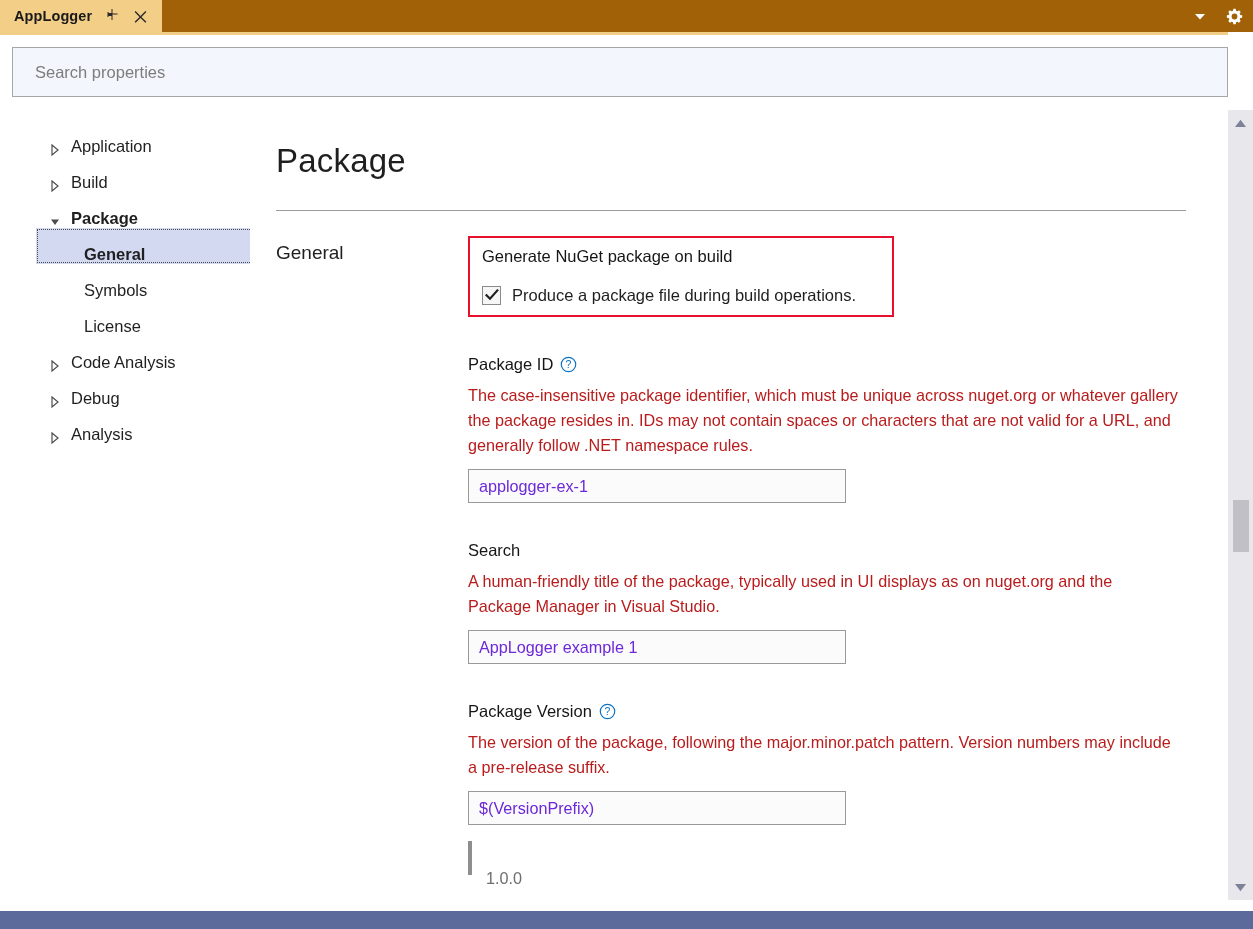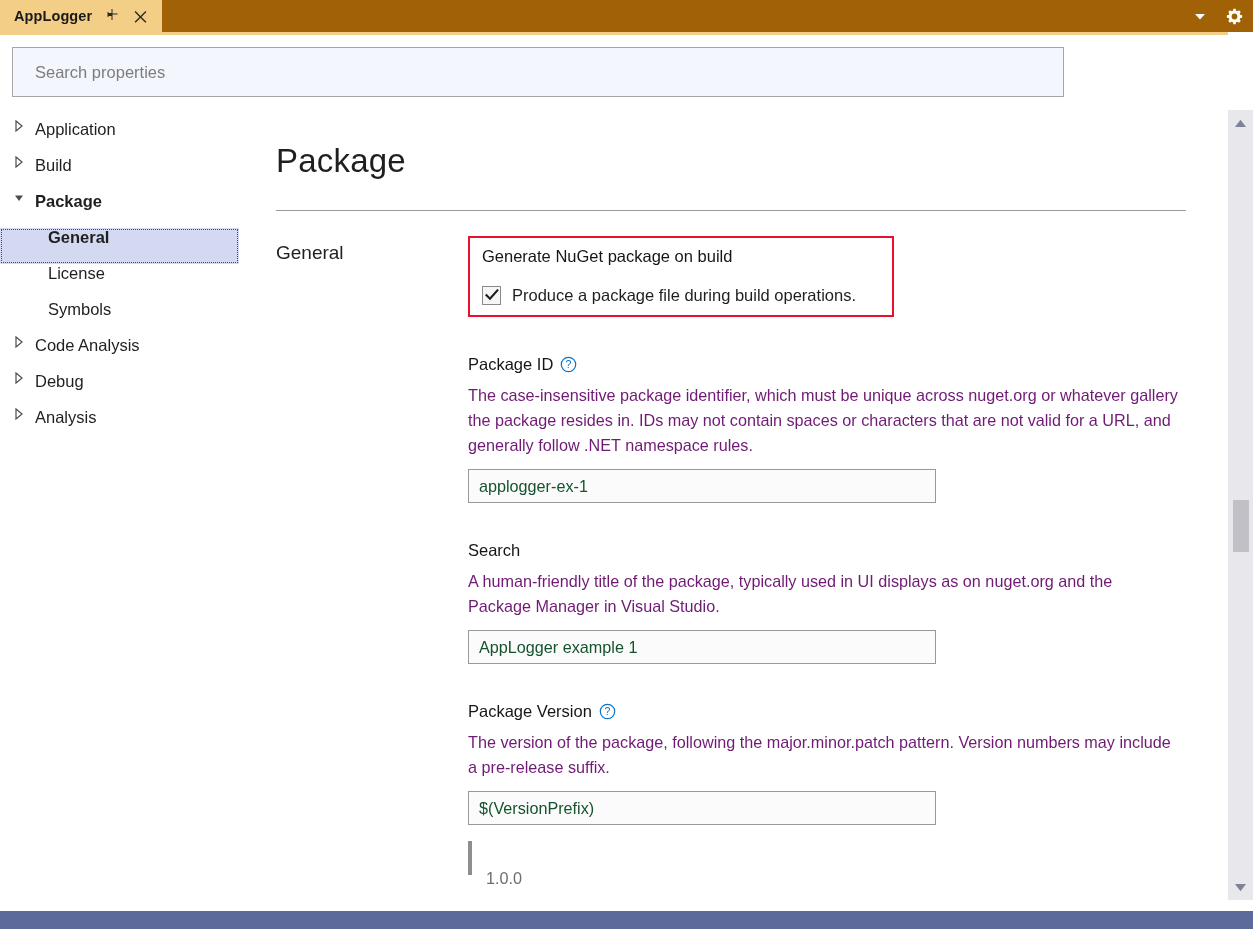--- a/index.html
+++ b/index.html
@@ -62,21 +62,21 @@
   }
   .tb-btn {
     display: inline-flex; align-items: center; justify-content: center;
     width: 18px; height: 18px;
     color: #ffffff; cursor: pointer;
   }
 
   
   .search-wrap {
     position: absolute; left: 12px; top: 47px;
-    width: 1052px; height: 50px;
+    width: 1216px; height: 50px;
     background: #f3f6fc;
     border: 1px solid #a6a6a6;
     display: flex; align-items: center;
   }
   .search-input {
     width: 100%; height: 100%;
     border: 0; outline: none;
     background: transparent;
     padding: 0 22px;
     font-family: "Liberation Sans", sans-serif;
@@ -87,27 +87,28 @@
 
   
   .sidebar {
     position: absolute; left: 0; top: 110px;
     width: 250px; height: 790px;
     background: #ffffff;
     padding-top: 10px;
   }
   .nav-item {
     position: relative;
-    display: flex; align-items: flex-start;
+    display: flex; align-items: flex-end;
     height: 36px;
     cursor: pointer;
     padding-left: 14px;
     font-size: 16.5px;
     color: #1f1f1f;
     white-space: nowrap;
+    margin-left: 36px;
   }
   .nav-item .caret {
     width: 16px; min-width: 16px;
     display: inline-flex; align-items: center; justify-content: flex-start;
     color: #4d4d4d;
     margin-right: 5px;
   }
   .nav-item.child {
     padding-left: 48px;
     font-size: 16.5px;
@@ -181,33 +182,33 @@
   .checkrow-label {
     font-size: 16.5px;
     color: #1f1f1f;
   }
 
   .field { margin-top: 38px; }
   .field-desc {
     margin-top: 9px;
     font-size: 16.2px;
     line-height: 25px;
-    color: #701a75;
+    color: #b91c1c;
     max-width: 710px;
   }
   .text-input {
     margin-top: 11px;
     display: block;
-    width: 468px; height: 34px;
+    width: 378px; height: 34px;
     border: 1px solid #999999;
     background: #fbfbfb;
     padding: 12px 10px;
     font-family: "Liberation Sans", sans-serif;
     font-size: 16.2px;
-    color: #14532d;
+    color: #6d28d9;
     outline: none;
   }
   .hint-row {
     margin-top: 16px;
     display: flex; align-items: center;
     gap: 14px;
     height: 34px;
   }
   .hint-bar {
     width: 4px; height: 34px;
@@ -319,25 +320,25 @@
           </svg>
       </span>
       <span>Package</span>
     </div>
 
     <div class="nav-item child selected">
       <span>General</span>
     </div>
 
     <div class="nav-item child">
+      <span>Symbols</span>
+    </div>
+
+    <div class="nav-item child">
       <span>License</span>
-    </div>
-
-    <div class="nav-item child">
-      <span>Symbols</span>
     </div>
 
     <div class="nav-item">
       <span class="caret">
         <svg width="10" height="12" viewBox="0 0 10 12">
             <path d="M2 1l6 5-6 5z" fill="none" stroke="currentColor" stroke-width="1.2"></path>
           </svg>
       </span>
       <span>Code Analysis</span>
     </div>

